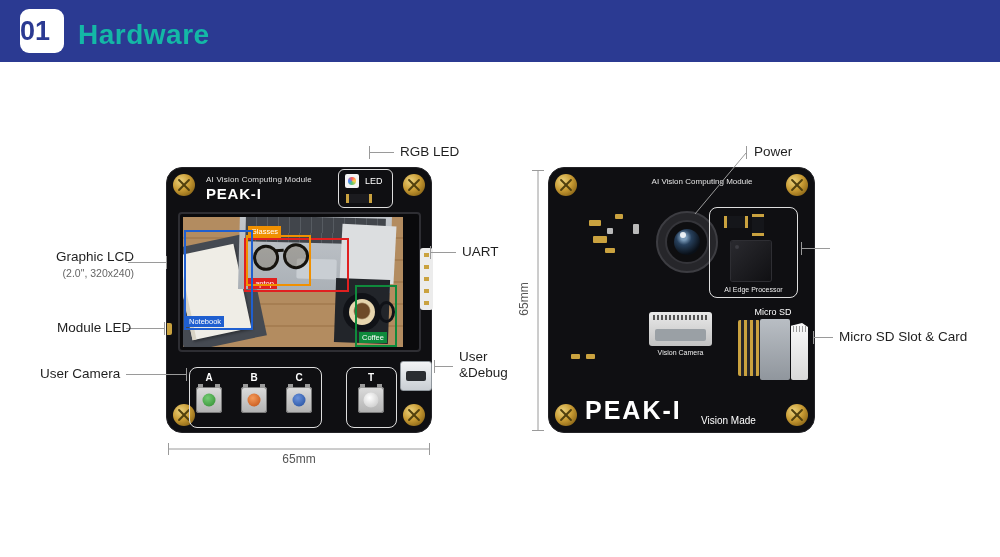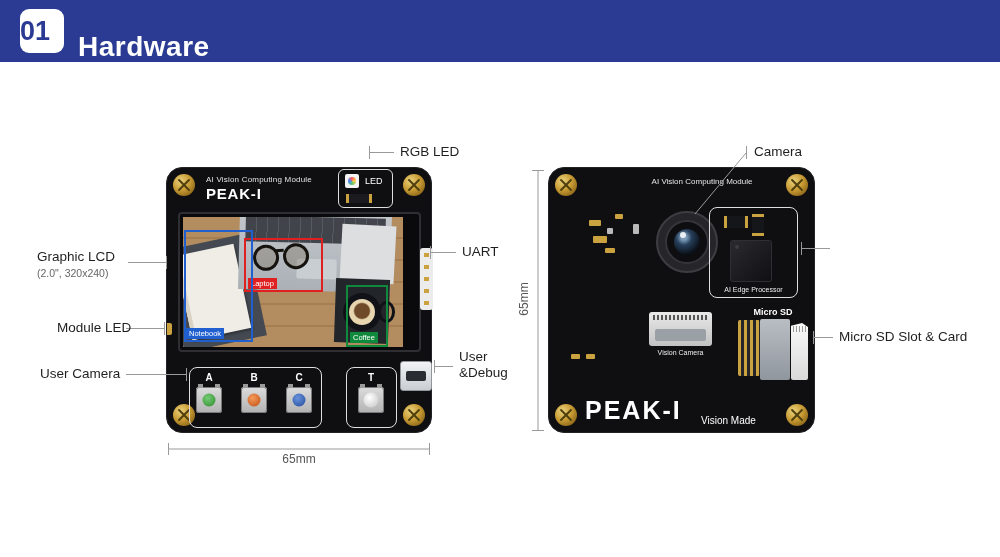--- a/index.html
+++ b/index.html
@@ -4,21 +4,21 @@
 <style>
   html,body{margin:0;padding:0;background:#fff;}
   .page{position:relative;width:1000px;height:557px;background:#fff;overflow:hidden;
         font-family:"Liberation Sans",sans-serif;-webkit-font-smoothing:antialiased;}
 
   
   .topbar{position:absolute;left:0;top:0;width:1000px;height:62px;background:var(--header-blue,#2b3a92);}
   .num-badge{position:absolute;left:20px;top:9px;width:44px;height:44px;background:#fff;border-radius:9px;
              display:flex;align-items:center;}
   .num-badge span{color:var(--header-blue,#2b3a92);font-size:27px;font-weight:800;}
-  .topbar h1{position:absolute;left:78px;top:16px;margin:0;line-height:62px;color:#ffffff;font-size:28px;font-weight:600;letter-spacing:.5px;}
+  .topbar h1{position:absolute;left:78px;top:4px;margin:0;line-height:62px;color:#14b8a6;font-size:28px;font-weight:600;letter-spacing:.5px;}
 
   
   .board{position:absolute;background:#0f0f12;border:1px solid #232327;border-radius:16px;box-sizing:border-box;}
   .board.front{left:166px;top:167px;width:266px;height:266px;}
   .board.back{left:548px;top:167px;width:267px;height:266px;}
   .screw{position:absolute;width:22px;height:22px;border-radius:50%;
          background:radial-gradient(circle at 35% 32%,#ecd27c,#c79a33 45%,#8a6516 82%,#6e4f10);}
   .screw::before,.screw::after{content:"";position:absolute;left:3px;right:3px;top:10px;height:2px;background:#51400e;border-radius:1px;}
   .screw::before{transform:rotate(45deg);} .screw::after{transform:rotate(-45deg);}
   .screw.tl{left:6px;top:6px;} .screw.tr{right:6px;top:6px;} .screw.bl{left:6px;bottom:6px;} .screw.br{right:6px;bottom:6px;}
@@ -50,27 +50,27 @@
   .bridge{position:absolute;left:24px;top:6px;width:9px;height:3px;background:#16130e;}
   .sc-coaster{left:152px;top:62px;width:54px;height:64px;background:#22252a;transform:rotate(2deg);}
   .sc-mug{left:160px;top:76px;width:38px;height:38px;border-radius:50%;background:#101217;}
   .sc-latte{left:166px;top:82px;width:26px;height:26px;border-radius:50%;
             background:radial-gradient(circle at 50% 46%,#6e4a28 0 38%,#e6d5ae 46% 100%);}
   .sc-handle{left:195px;top:84px;width:11px;height:16px;border:3px solid #101217;border-radius:50%;background:transparent;}
 
   
   .det{position:absolute;border-style:solid;border-width:2px;box-sizing:border-box;}
   .det-label{position:absolute;font-size:7.5px;line-height:1;padding:2px 3px;color:#fff;white-space:nowrap;}
-  .det-notebook{left:1px;top:13px;width:69px;height:112px;border-color:var(--box-notebook,#1f5fd0);}
+  .det-notebook{left:1px;top:13px;width:69px;height:100px;border-color:var(--box-notebook,#1f5fd0);}
   .det-notebook .det-label{left:0;bottom:1px;background:var(--box-notebook,#1f5fd0);}
   .det-glasses{left:63px;top:18px;width:65px;height:51px;border-color:var(--box-glasses,#f09000);}
   .det-glasses .det-label{left:0;top:-11px;background:var(--box-glasses,#f09000);}
-  .det-laptop{left:61px;top:21px;width:79px;height:54px;border-color:var(--box-laptop,#e02020);}
+  .det-laptop{left:61px;top:21px;width:105px;height:54px;border-color:var(--box-laptop,#e02020);}
   .det-laptop .det-label{left:2px;bottom:1px;background:var(--box-laptop,#e02020);}
-  .det-coffee{left:163px;top:68px;width:42px;height:62px;border-color:var(--box-coffee,#0f8a3c);}
+  .det-coffee{left:172px;top:68px;width:42px;height:62px;border-color:var(--box-coffee,#0f8a3c);}
   .det-coffee .det-label{left:2px;bottom:2px;background:var(--box-coffee,#0f8a3c);}
 
   
   .uart-conn{position:absolute;left:253px;top:80px;width:13px;height:62px;background:#ececec;border-radius:3px;}
   .uart-pins{position:absolute;left:4px;top:5px;width:5px;height:52px;
              background:repeating-linear-gradient(180deg,#caa23f 0 4px,transparent 4px 12px);}
   .pwr-conn{position:absolute;left:233px;top:193px;width:32px;height:30px;border:1px solid #8f969c;border-radius:3px;
             background:linear-gradient(180deg,#f2f4f6,#c9ced3);box-sizing:border-box;}
   .pwr-slot{position:absolute;left:5px;right:5px;top:9px;bottom:9px;background:#2a2d31;border-radius:2px;}
   .blink-led{position:absolute;left:0;top:155px;width:5px;height:12px;background:#caa23f;border-radius:0 2px 2px 0;}
@@ -100,42 +100,42 @@
   .cam-glint{position:absolute;left:22px;top:19px;width:6px;height:6px;border-radius:50%;background:rgba(255,255,255,.85);}
   .bit{position:absolute;border-radius:1px;}
   .bit.g{background:#caa23f;} .bit.s{background:#b9b9b9;}
   .edge-box{position:absolute;left:160px;top:39px;width:89px;height:91px;border:1.5px solid #dedede;border-radius:8px;box-sizing:border-box;}
   .chip-s1{position:absolute;left:14px;top:8px;width:18px;height:12px;background:#15161a;border-left:3px solid #caa23f;border-right:3px solid #caa23f;}
   .chip-s2{position:absolute;left:42px;top:6px;width:12px;height:16px;background:#15161a;border-top:3px solid #caa23f;border-bottom:3px solid #caa23f;}
   .chip-big{position:absolute;left:21px;top:33px;width:40px;height:40px;border-radius:2px;
             background:linear-gradient(135deg,#2a2a2f,#101013);box-shadow:0 0 0 1px #2e2e33;}
   .chip-big::after{content:"";position:absolute;left:4px;top:4px;width:4px;height:4px;border-radius:50%;background:#3c3c42;}
   .edge-label{position:absolute;left:0;bottom:4px;width:100%;text-align:center;font-size:7px;color:#eee;white-space:nowrap;}
-  .microsd-label{position:absolute;left:196px;top:139px;width:56px;text-align:center;font-size:9px;font-weight:700;color:#fff;white-space:nowrap;}
+  .microsd-label{position:absolute;left:196px;top:139px;width:56px;text-align:center;font-size:9px;font-weight:400;color:#fff;white-space:nowrap;}
   .sd-pins{position:absolute;left:189px;top:152px;width:22px;height:56px;border-radius:2px;
            background:repeating-linear-gradient(90deg,#caa23f 0 3px,#26262a 3px 6px);}
   .sd-cage{position:absolute;left:211px;top:151px;width:30px;height:61px;border-radius:2px;
            background:linear-gradient(180deg,#b9bec4,#90969d);}
   .sd-card{position:absolute;left:242px;top:155px;width:17px;height:57px;border-radius:2px;
            background:linear-gradient(180deg,#fafafa,#d8d8d8);clip-path:polygon(0 5%,65% 0,100% 7%,100% 100%,0 100%);}
   .sd-contacts{position:absolute;left:2px;top:3px;width:13px;height:6px;
                background:repeating-linear-gradient(90deg,#9a9a9a 0 1px,transparent 1px 3px);}
   .vc-conn{position:absolute;left:100px;top:144px;width:63px;height:34px;border-radius:3px;
            background:linear-gradient(180deg,#e9e9e9,#c2c2c2);}
   .vc-pins{position:absolute;left:4px;top:3px;right:4px;height:5px;
            background:repeating-linear-gradient(90deg,#555 0 2px,transparent 2px 4px);}
   .vc-slot{position:absolute;left:6px;bottom:5px;width:51px;height:12px;background:#9aa0a5;border-radius:2px;}
   .vision-label{position:absolute;left:100px;top:181px;width:63px;text-align:center;font-size:7px;color:#eee;white-space:nowrap;}
   .peak-name{position:absolute;left:36px;top:228px;font-size:25px;font-weight:700;color:#fff;letter-spacing:2px;}
   .made-label{position:absolute;left:152px;top:247px;font-size:10px;color:#fff;}
 
   
   .co{position:absolute;font-size:13.5px;color:#1f1f1f;white-space:nowrap;line-height:16px;}
   .co .sub{display:block;font-size:10.5px;color:#666;line-height:14px;margin-top:1px;}
-  .co-rgb{left:400px;top:144px;} .co-lcd{left:37px;top:249px;} .co-blink{left:57px;top:320px;}
+  .co-rgb{left:400px;top:144px;} .co-lcd{left:56px;top:249px;text-align:right;} .co-blink{left:57px;top:320px;}
   .co-switch{left:40px;top:366px;} .co-uart{left:462px;top:244px;} .co-power{left:459px;top:349px;}
   .co-camera{left:754px;top:144px;} .co-chip{left:836px;top:235px;} .co-sd{left:839px;top:329px;}
   .dim-front{position:absolute;left:166px;top:452px;width:266px;text-align:center;font-size:12px;color:#555;}
   .dim-back{position:absolute;left:504px;top:292px;width:40px;text-align:center;font-size:12px;color:#555;transform:rotate(-90deg);}
 
   .lines{position:absolute;left:0;top:0;pointer-events:none;}
 </style>
 </head>
 <body>
 
@@ -179,20 +179,23 @@
           <div class="bridge"></div>
           <div class="lens l2"></div>
         </div>
         <div class="sc-coaster"></div>
         <div class="sc-mug"></div>
         <div class="sc-latte"></div>
         <div class="sc-handle"></div>
 
         <div class="det det-laptop">
           <span class="det-label">Laptop</span>
+        </div>
+        <div class="det det-glasses">
+          <span class="det-label">Glasses</span>
         </div>
         <div class="det det-notebook">
           <span class="det-label">Notebook</span>
         </div>
         <div class="det det-coffee">
           <span class="det-label">Coffee</span>
         </div>
       </div>
     </div>
 
@@ -318,19 +321,19 @@
     <span>Graphic LCD</span>
     <span class="sub">(2.0", 320x240)</span>
   </div>
   <div class="co co-blink">Module LED</div>
   <div class="co co-switch">User Camera</div>
   <div class="co co-uart">UART</div>
   <div class="co co-power">
     <span>User</span><br>
     <span>&amp;Debug</span>
   </div>
-  <div class="co co-camera">Camera</div>
+  <div class="co co-camera">Power</div>
   <div class="co co-sd">Micro SD Slot &amp; Card</div>
 
   <div class="dim-front">65mm</div>
   <div class="dim-back">65mm</div>
 
 </div>
 
 </body></html>

